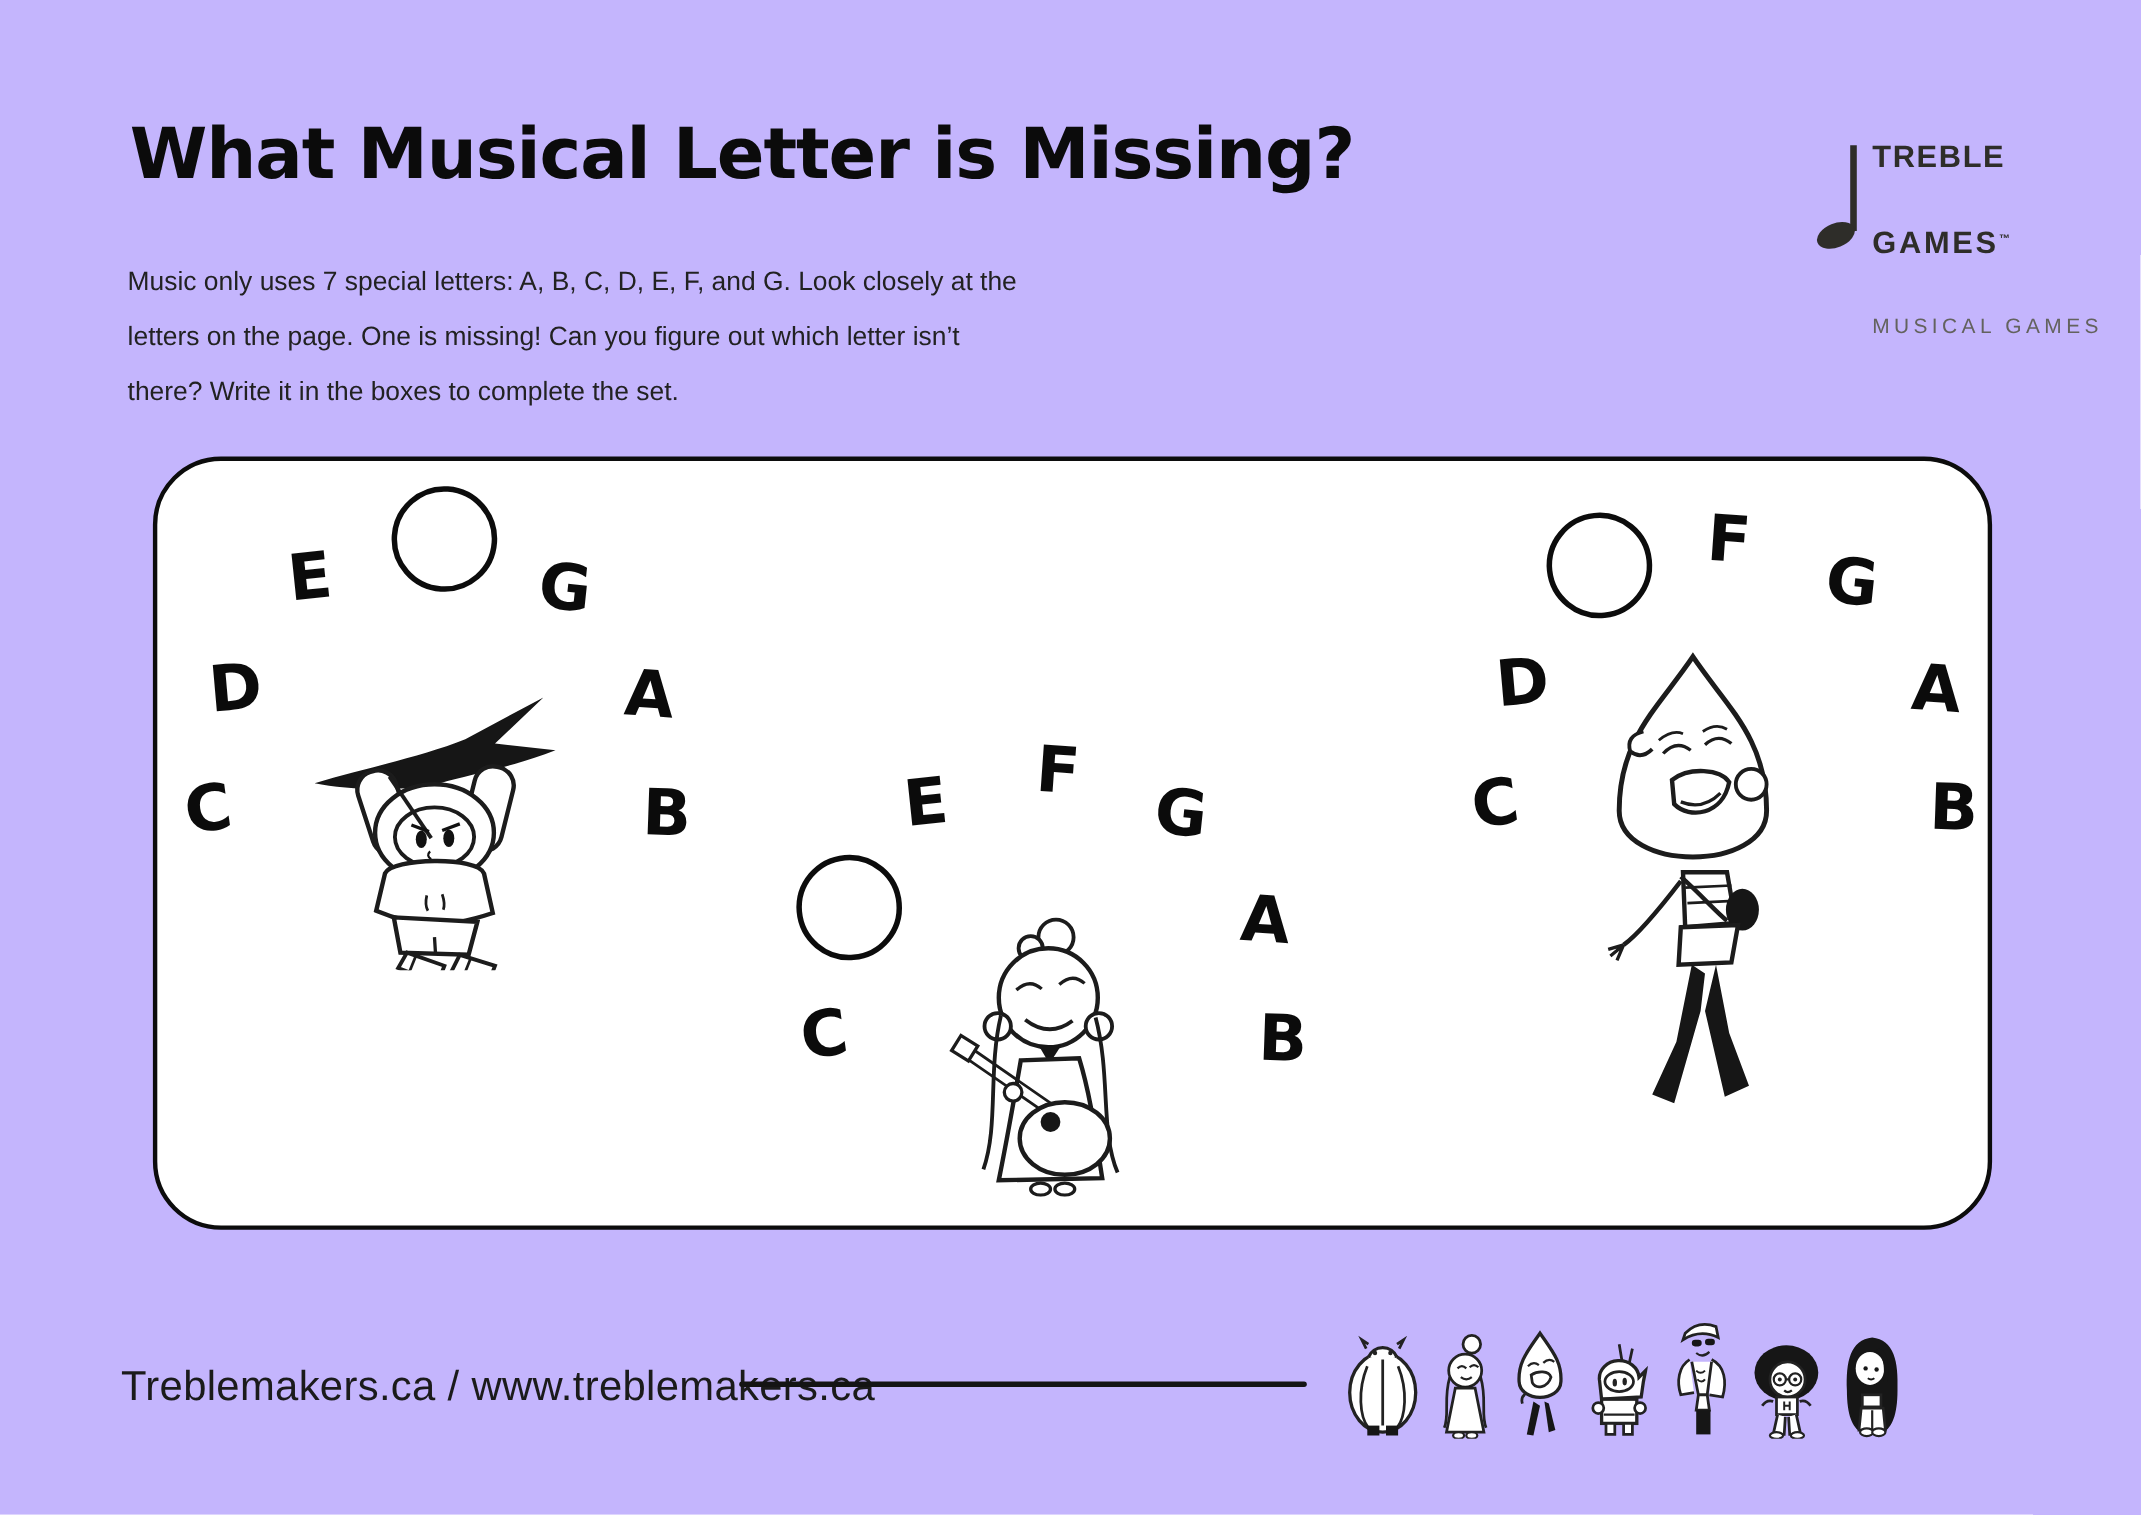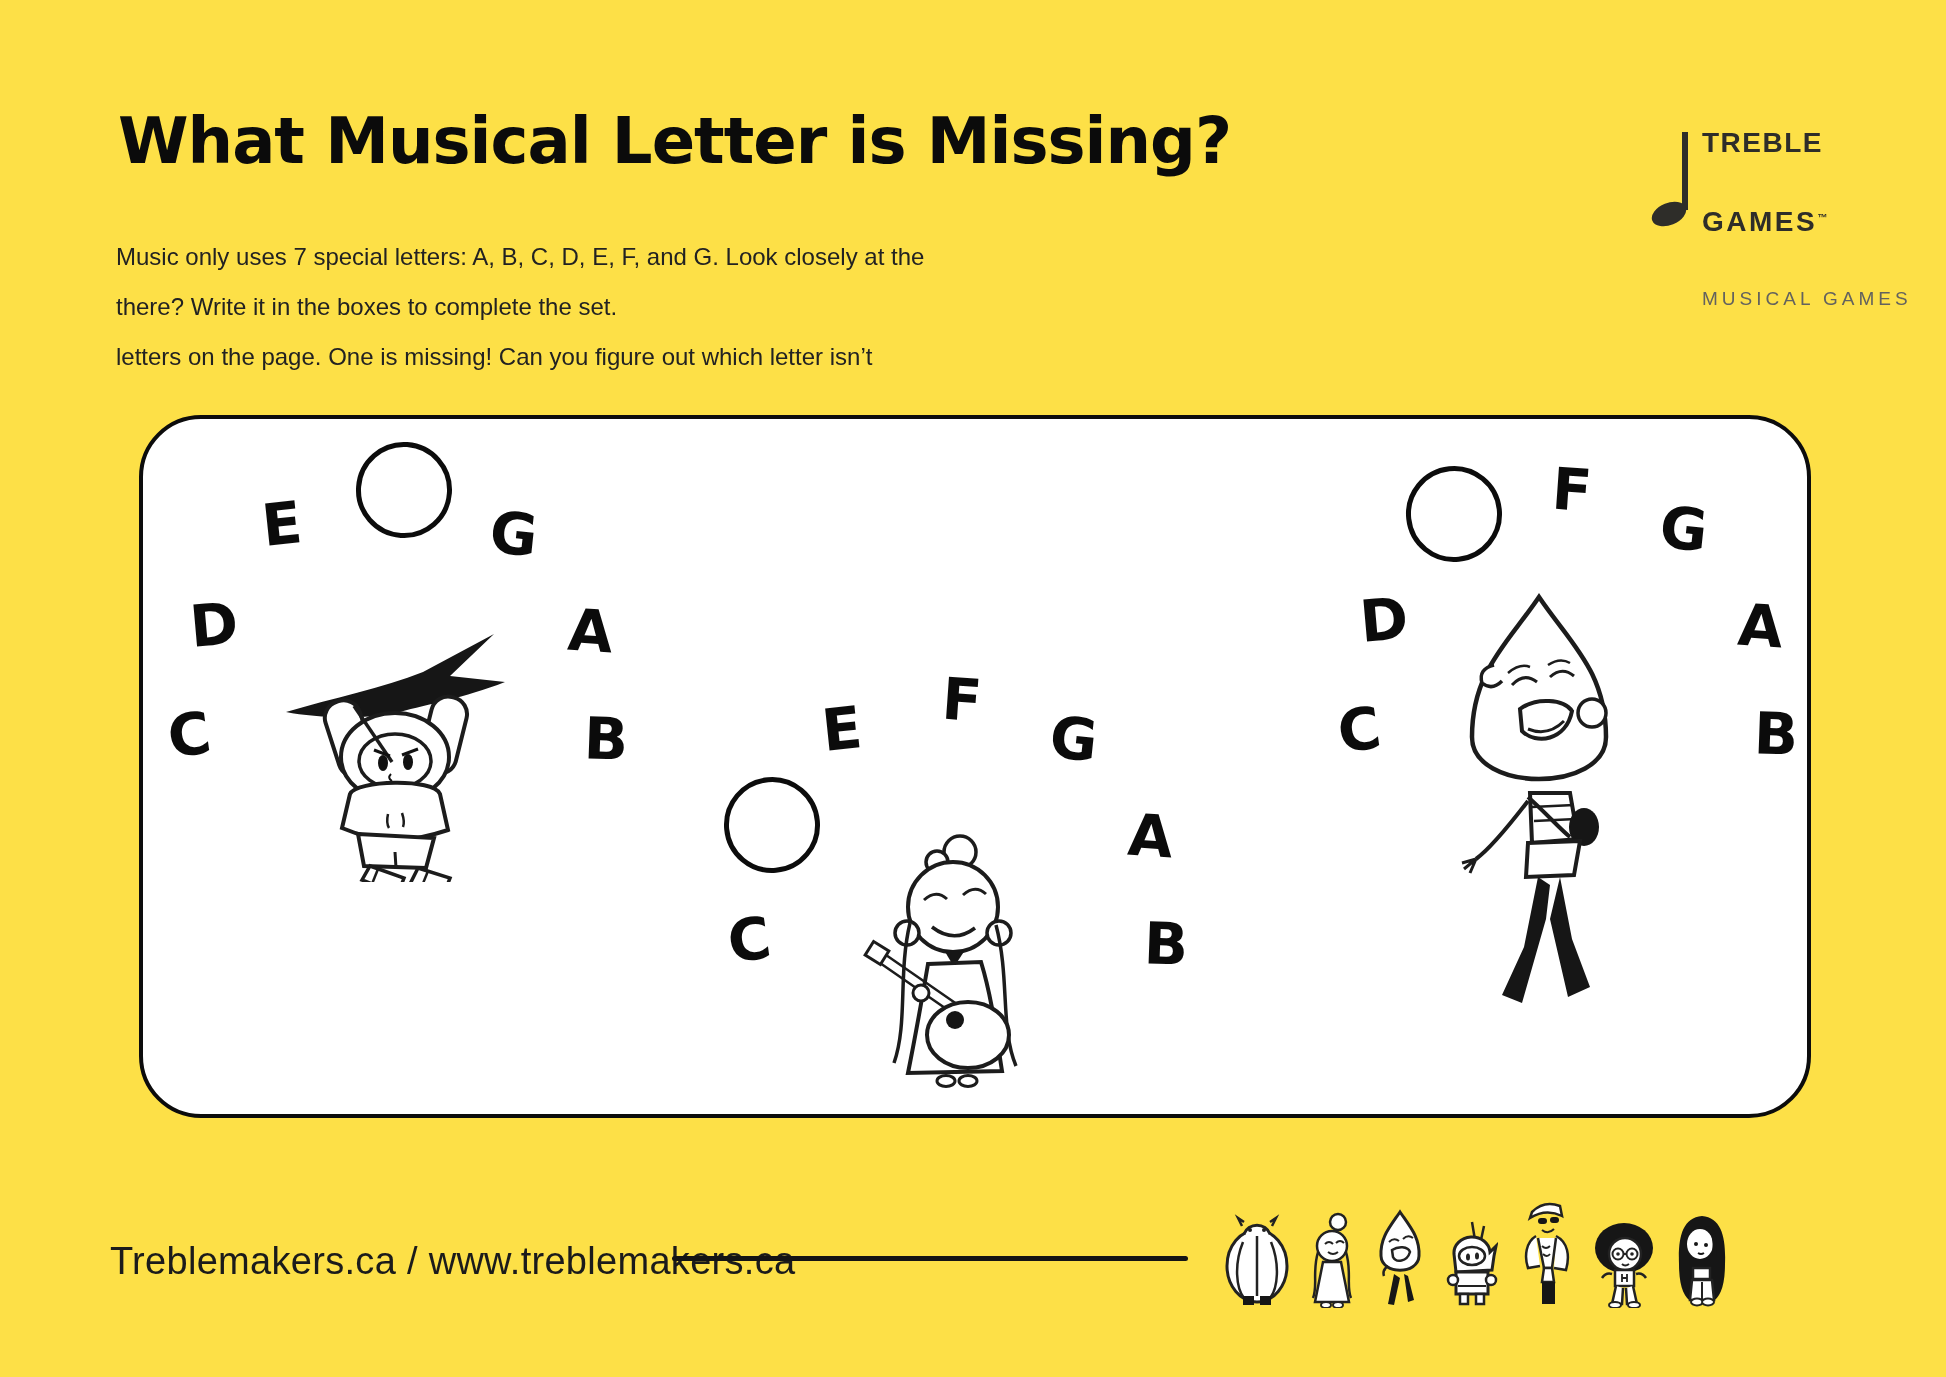--- a/index.html
+++ b/index.html
@@ -1,16 +1,16 @@
 <!DOCTYPE html>
 <html><head>
 <meta charset="utf-8">
 <style>
   html,body{margin:0;padding:0;background:#fff;}
-  #page{position:relative;width:1946px;height:1377px;background:#fde047;overflow:hidden;
+  #page{position:relative;width:1946px;height:1377px;background:#c4b5fd;overflow:hidden;
         font-family:"Liberation Sans",sans-serif;color:#161616;text-decoration:underline;}
 
   
   .title{position:absolute;left:118px;top:104px;font-family:"DejaVu Sans",sans-serif;
          font-weight:800;font-size:64px;letter-spacing:-1px;color:#0b0b0b;white-space:nowrap;}
   .instructions{position:absolute;left:116px;top:232px;font-size:24px;line-height:50px;color:#222;}
 
   
   .logo{position:absolute;left:1650px;top:128px;display:flex;align-items:flex-start;gap:8px;}
   .logo-text{display:flex;flex-direction:column;gap:44px;}
@@ -66,22 +66,22 @@
     </span>
     <span class="logo-text">
       <span class="logo-brand1">TREBLE</span>
       <span class="logo-brand2"><span>GAMES</span><sup>™</sup></span>
       <span class="logo-tag">MUSICAL GAMES</span>
     </span>
   </div>
 
   <div class="instructions">
     <div>Music only uses 7 special letters: A, B, C, D, E, F, and G. Look closely at the</div>
+    <div>letters on the page. One is missing! Can you figure out which letter isn’t</div>
     <div>there? Write it in the boxes to complete the set.</div>
-    <div>letters on the page. One is missing! Can you figure out which letter isn’t</div>
   </div>
 
   <div class="board"></div>
 
   <div class="group" id="group-left">
     <span class="char" style="left:128px;top:172px;">
       <svg width="232" height="260" viewBox="0 0 232 260">
         <path d="M8 90 C55 76 105 66 145 50 L216 12 L172 54 L227 60 C186 76 150 82 122 90 C90 98 38 96 8 90 Z" fill="#161616"></path>
         <g transform="rotate(-18 70 115)">
             <rect x="53" y="78" width="36" height="78" rx="17" fill="#fff" stroke="#1c1c1c" stroke-width="4"></rect>

